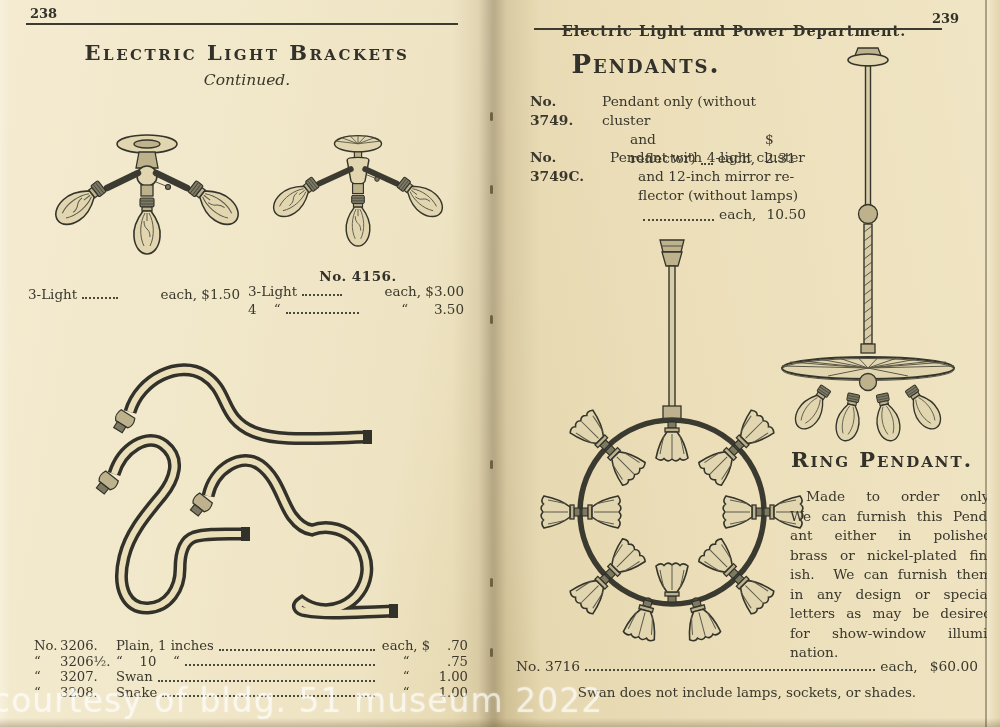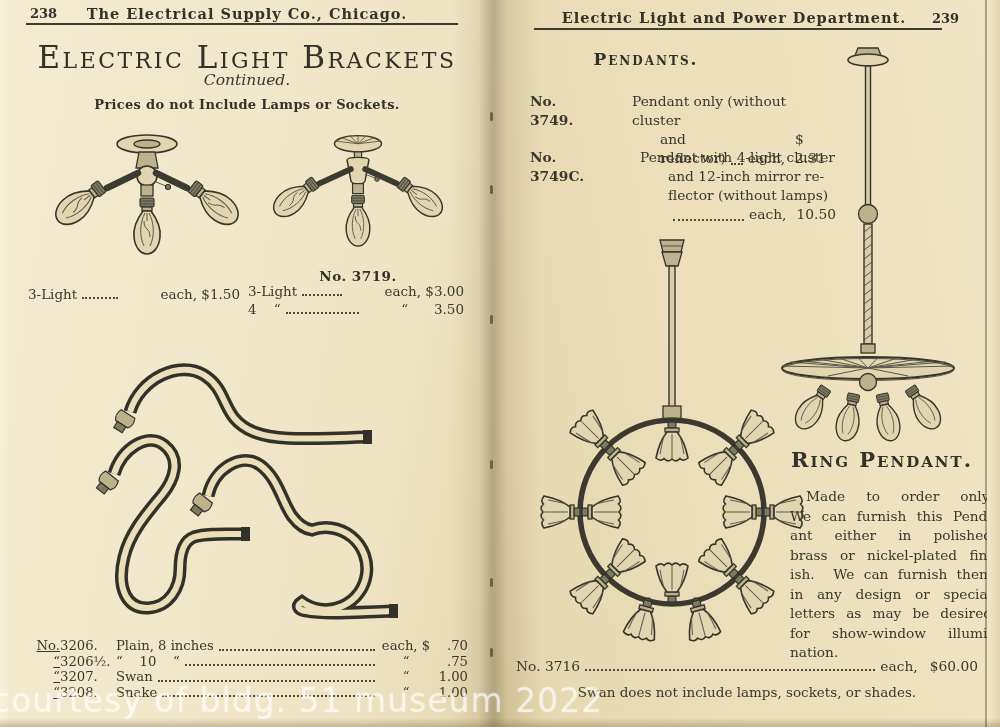--- a/index.html
+++ b/index.html
@@ -23,40 +23,40 @@
     background:linear-gradient(180deg,rgba(0,0,0,0),rgba(85,66,35,0.28));}
 
   .abs{position:absolute;}
   .center{text-align:center;}
   .pre{white-space:pre;}
 
   .runhead{font-size:14.5px;font-weight:600;letter-spacing:1px;color:#33322a;}
   .pagenum{font-size:13px;font-weight:600;color:#33322a;}
   .headrule{border-top:2px solid #3c3b30;height:0;}
 
-  .main-title{font-variant:small-caps;font-size:31px;font-weight:400;letter-spacing:2.5px;color:#32312a;line-height:1;}
+  .main-title{font-variant:small-caps;font-size:21px;font-weight:700;letter-spacing:2.5px;color:#32312a;line-height:1;}
   .sub-italic{font-style:italic;font-size:15.5px;color:#3a382d;}
   .small-note{font-size:13px;font-weight:700;letter-spacing:.3px;color:#33322a;}
   .fig-label{font-size:13.5px;font-weight:700;letter-spacing:.5px;color:#33322a;}
-  .sec-title{font-variant:small-caps;font-size:17px;font-weight:600;letter-spacing:2px;color:#32312a;line-height:1;}
+  .sec-title{font-variant:small-caps;font-size:26px;font-weight:600;letter-spacing:2px;color:#32312a;line-height:1;}
 
   .price-row{display:flex;align-items:flex-end;font-size:13.5px;line-height:15px;}
   .leader{flex:1 1 14px;min-width:12px;border-bottom:2px dotted #4a4a3c;margin:0 5px 3px 5px;}
   .pr-val{text-align:right;margin-left:37px;}
 
   .pl-row{display:flex;align-items:flex-end;font-size:13.2px;line-height:15.6px;}
-  .pl-prefix{width:26px;text-align:right;flex:none;text-decoration:underline;}
+  .pl-prefix{width:26px;text-align:left;flex:none;}
   .pl-num{width:56px;flex:none;}
   .pl-desc{flex:none;}
   .pl-each{width:52px;flex:none;text-align:center;}
   .pl-price{width:36px;flex:none;text-align:right;}
 
   .cat-item{display:flex;font-size:13.8px;line-height:19px;color:#3a382d;}
   .ci-num{flex:none;font-weight:600;}
-  .ci-text{flex:none;margin-left:30px;}
+  .ci-text{flex:none;}
   .ci-line2{display:flex;align-items:flex-end;margin-left:28px;}
   .ci-price{margin-left:10px;}
 
   .rp-body{font-size:13.7px;line-height:19.5px;color:#3a382d;}
   .rp-body .jl{text-align:justify;text-align-last:justify;}
   .rp-body .ind{text-indent:16px;}
 
   .bottom-row{display:flex;align-items:flex-end;font-size:13.8px;line-height:16px;}
   .watermark{position:absolute;left:-8px;top:681px;
     font-family:"DejaVu Sans","Liberation Sans",sans-serif;
@@ -78,26 +78,24 @@
   .cap{fill:#32322a;}
   .knob{fill:#4a4a3c;stroke:#2f2f27;stroke-width:0.8;}
 </style>
 </head>
 <body>
 
 <div class="spread">
 
   <div class="page page-left">
     <div class="abs pagenum" style="left:30px;top:6px;">238</div>
-    <div class="abs runhead center" style="left:40px;top:5px;width:414px;">The Electrical Supply Co., Chicago.</div>
     <div class="abs headrule" style="left:26px;top:23px;width:432px;"></div>
 
     <div class="abs main-title center" style="left:0;top:42px;width:494px;">Electric Light Brackets</div>
     <div class="abs sub-italic center" style="left:0;top:71px;width:494px;">Continued.</div>
-    <div class="abs small-note center" style="left:0;top:97px;width:494px;">Prices do not Include Lamps or Sockets.</div>
 
     <svg class="abs" style="left:52px;top:132px;" width="190" height="140" viewBox="0 0 190 140">
       <defs>
         <g id="pearA">
           <rect x="-7" y="0" width="14" height="9" rx="1.5" class="metal"></rect>
           <line x1="-7" y1="3" x2="7" y2="3" class="thin"></line>
           <line x1="-7" y1="6" x2="7" y2="6" class="thin"></line>
           <rect x="-5" y="9" width="10" height="4" class="metal2"></rect>
           <path d="M-4,13 C-10,21 -14,30 -13,39 C-12,50 -6,56 0,56 C6,56 12,50 13,39 C14,30 10,21 4,13 Z" class="glass"></path>
           <path d="M-2,15 C-7,24 -8,38 -3,48 M2,15 C7,24 8,38 3,48" class="fil"></path>
@@ -138,21 +136,21 @@
       <rect x="91" y="21" width="8" height="9" class="metal2"></rect>
       <path d="M83,30 C83,26 107,26 107,30 L103,52 C103,58 87,58 87,52 Z" class="glass"></path>
       <path d="M87,40 L52,56 M103,40 L138,56" class="arm"></path>
       <rect x="89" y="56" width="12" height="11" class="metal2"></rect>
       <line x1="104" y1="46" x2="114" y2="50" class="thin"></line>
       <circle cx="116" cy="51" r="2.5" class="metal"></circle>
       <use href="#pearB" transform="translate(48,54) rotate(52)"></use>
       <use href="#pearB" transform="translate(142,54) rotate(-52)"></use>
       <use href="#pearB" transform="translate(95,69)"></use>
     </svg>
-    <div class="abs fig-label center" style="left:272px;top:268px;width:172px;">No. 3719.</div>
+    <div class="abs fig-label center" style="left:272px;top:268px;width:172px;">No. 4156.</div>
 
     <div class="abs price-row" style="left:28px;top:287px;width:212px;">
       <span class="pre">3-Light</span>
       <span class="leader"></span>
       <span class="pr-val pre">each, $1.50</span>
     </div>
     <div class="abs price-row" style="left:248px;top:284px;width:216px;">
       <span class="pre">3-Light</span>
       <span class="leader"></span>
       <span class="pr-val pre">each, $3.00</span>
@@ -190,21 +188,21 @@
         <path class="tube-in" d="M156,146 C162,118 190,102 208,115 C226,128 230,152 240,166 C246,174 252,179 260,180 A41,41 0 1 1 250,252 C244,256 246,260 254,261 C274,265 306,262 340,261"></path>
         <rect x="337" y="254" width="9" height="14" class="cap"></rect>
         <use href="#tsok" transform="translate(154,148) rotate(38)"></use>
       </g>
     </svg>
 
     <div class="abs" style="left:34px;top:638px;width:434px;">
       <div class="pl-row">
         <span class="pl-prefix">No.</span>
         <span class="pl-num">3206.</span>
-        <span class="pl-desc pre">Plain, 8 inches</span>
+        <span class="pl-desc pre">Plain, 1 inches</span>
         <span class="leader"></span>
         <span class="pl-each pre">each, $</span>
         <span class="pl-price">.70</span>
       </div>
       <div class="pl-row">
         <span class="pl-prefix">“</span>
         <span class="pl-num">3206½.</span>
         <span class="pl-desc pre">“    10    “</span>
         <span class="leader"></span>
         <span class="pl-each pre">“</span>
@@ -223,21 +221,21 @@
         <span class="pl-num">3208.</span>
         <span class="pl-desc pre">Snake</span>
         <span class="leader"></span>
         <span class="pl-each pre">“</span>
         <span class="pl-price">1.00</span>
       </div>
     </div>
   </div>
 
   <div class="page page-right">
-    <div class="abs runhead center" style="left:40px;top:9px;width:400px;">Electric Light and Power Department.</div>
+    <div class="abs runhead center" style="left:40px;top:22px;width:400px;">Electric Light and Power Department.</div>
     <div class="abs pagenum" style="left:438px;top:11px;">239</div>
     <div class="abs headrule" style="left:40px;top:28px;width:408px;"></div>
 
     <div class="abs sec-title center" style="left:52px;top:51px;width:200px;">Pendants.</div>
 
     <div class="abs cat-item" style="left:36px;top:92px;width:268px;">
       <span class="ci-num" style="width:72px;">No. 3749.</span>
       <div class="ci-text" style="width:192px;">
         <div>Pendant only (without cluster</div>
         <div class="ci-line2">

